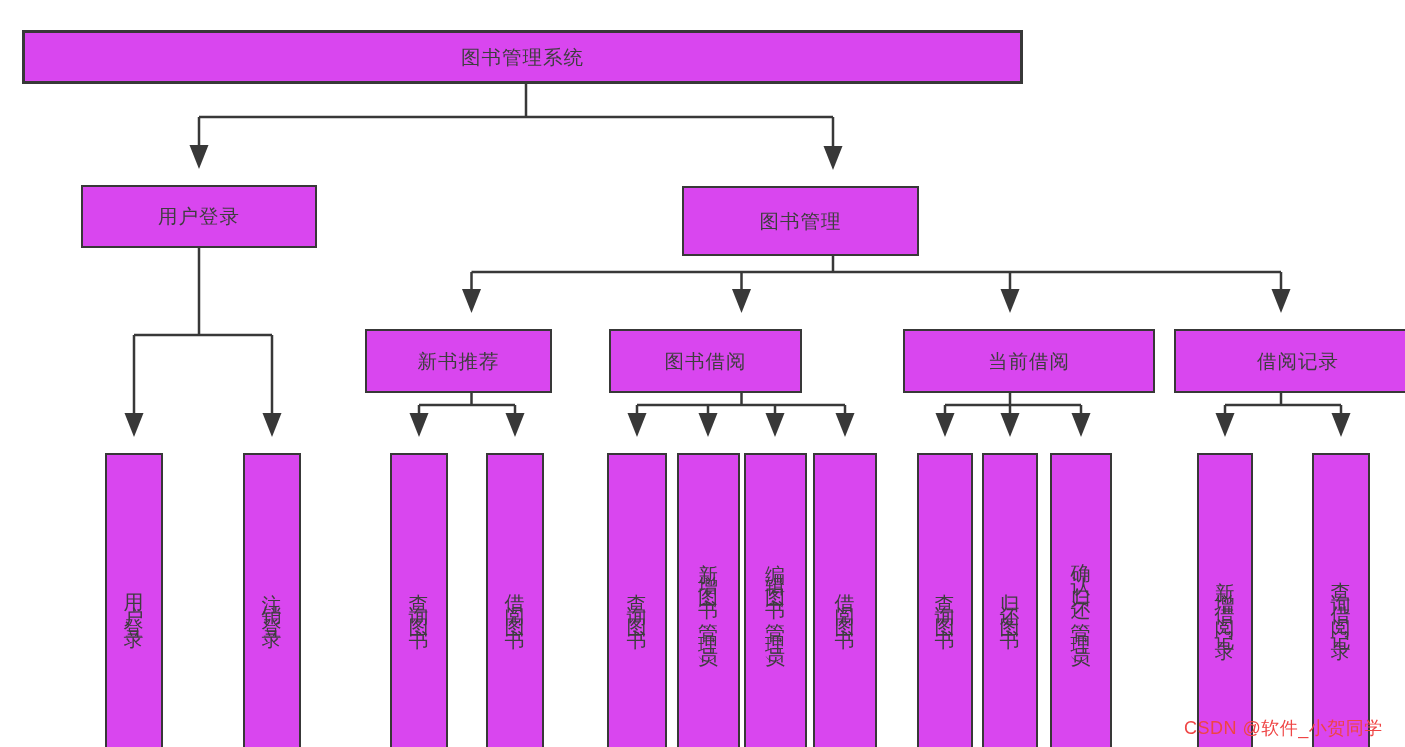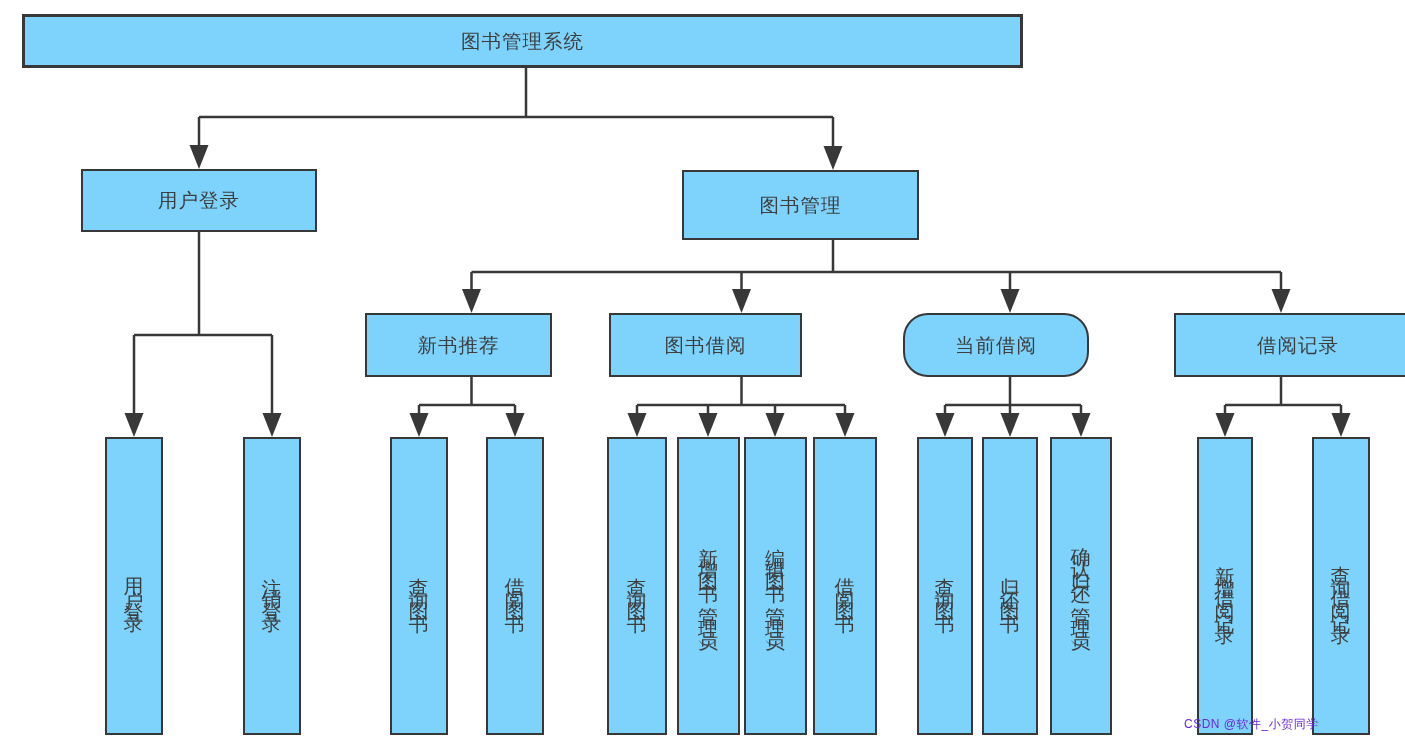--- a/index.html
+++ b/index.html
@@ -2,33 +2,33 @@
 <html><head>
 <meta charset="utf-8">
 <style>
   html,body{margin:0;padding:0;background:#ffffff;}
   .stage{
     position:relative;width:1405px;height:747px;background:#ffffff;
     font-family:"Liberation Sans","DejaVu Sans",sans-serif;overflow:hidden;
   }
   .wires{position:absolute;left:0;top:0;width:1405px;height:747px;}
   .node{
-    position:absolute;box-sizing:border-box;background:#7dd3fc;
+    position:absolute;box-sizing:border-box;background:#d946ef;
     border:2.5px solid #383838;display:flex;align-items:center;justify-content:center;
-    color:#3e3e3e;z-index:2;
+    color:#3e3e3e;z-index:2;margin-top:16px;
   }
   .node.root{border-width:3px;}
   .h-text{font-size:19.5px;letter-spacing:1px;white-space:nowrap;}
   .v-text{
     writing-mode:vertical-rl;text-orientation:mixed;
     font-size:20px;line-height:1;letter-spacing:12px;
   }
   .watermark{
     position:absolute;left:1184px;top:716px;z-index:6;
-    font-size:12px;color:#6d28d9;white-space:nowrap;letter-spacing:0.5px;text-align:right;
+    font-size:18px;color:#ef4444;white-space:nowrap;letter-spacing:0.5px;text-align:right;
   }
 </style>
 </head>
 <body>
 
 <div class="stage">
 
   <svg class="wires" viewBox="0 0 1405 747">
     <g stroke="#383838" stroke-width="2.5" fill="none">
       <path d="M526,68 V117 M199,117 H833 M199,117 V148 M833,117 V149"></path>
@@ -72,21 +72,21 @@
   <div class="node" style="left:682px;top:170px;width:237px;height:70px;justify-content:center;">
     <span class="h-text">图书管理</span>
   </div>
 
   <div class="node" style="left:365px;top:313px;width:187px;height:64px;">
     <span class="h-text">新书推荐</span>
   </div>
   <div class="node" style="left:609px;top:313px;width:193px;height:64px;">
     <span class="h-text">图书借阅</span>
   </div>
-  <div class="node" style="left:903px;top:313px;width:186px;height:64px;border-radius:25px;">
+  <div class="node" style="left:903px;top:313px;width:252px;height:64px;">
     <span class="h-text">当前借阅</span>
   </div>
   <div class="node" style="left:1174px;top:313px;width:248px;height:64px;">
     <span class="h-text">借阅记录</span>
   </div>
 
   <div class="node" style="left:105px;top:437px;width:58px;height:298px;">
     <span class="v-text">用户登录</span>
   </div>
   <div class="node" style="left:243px;top:437px;width:58px;height:298px;">

